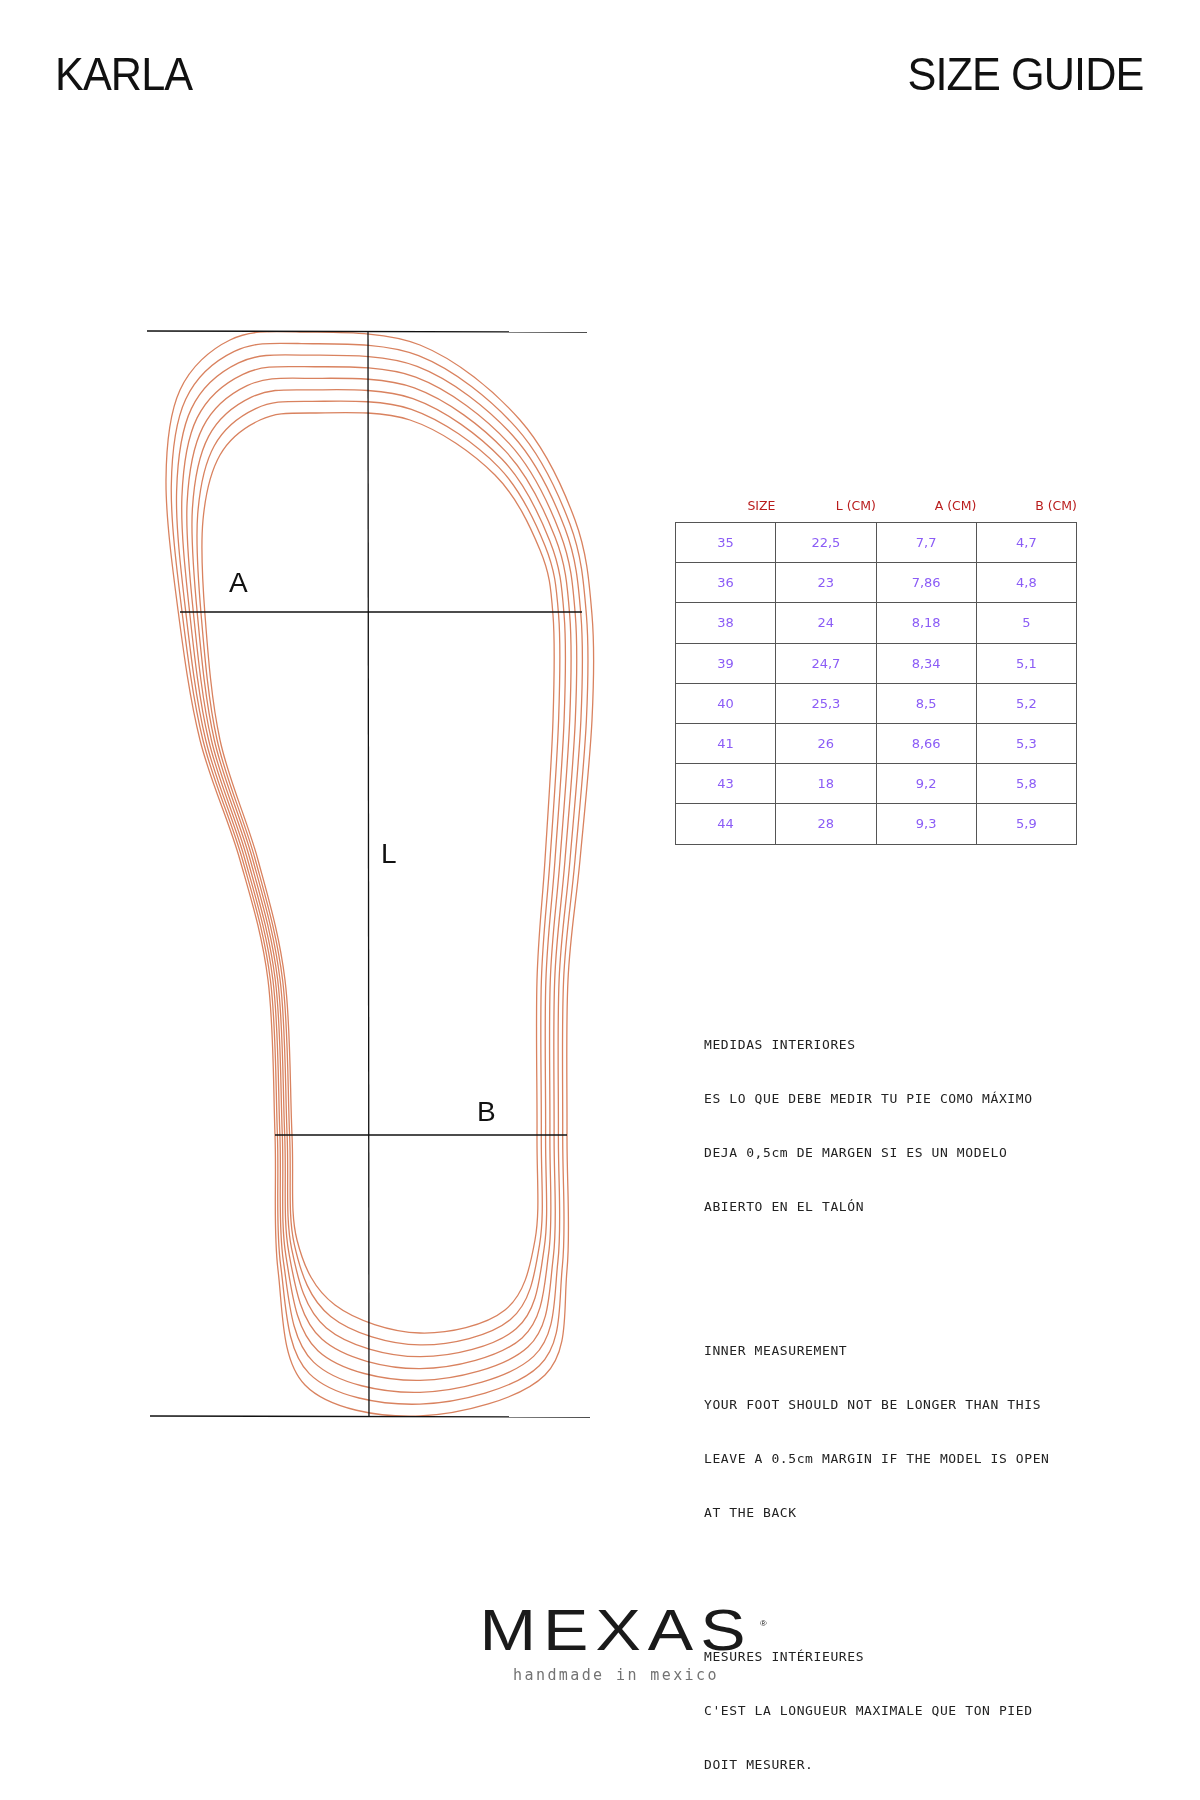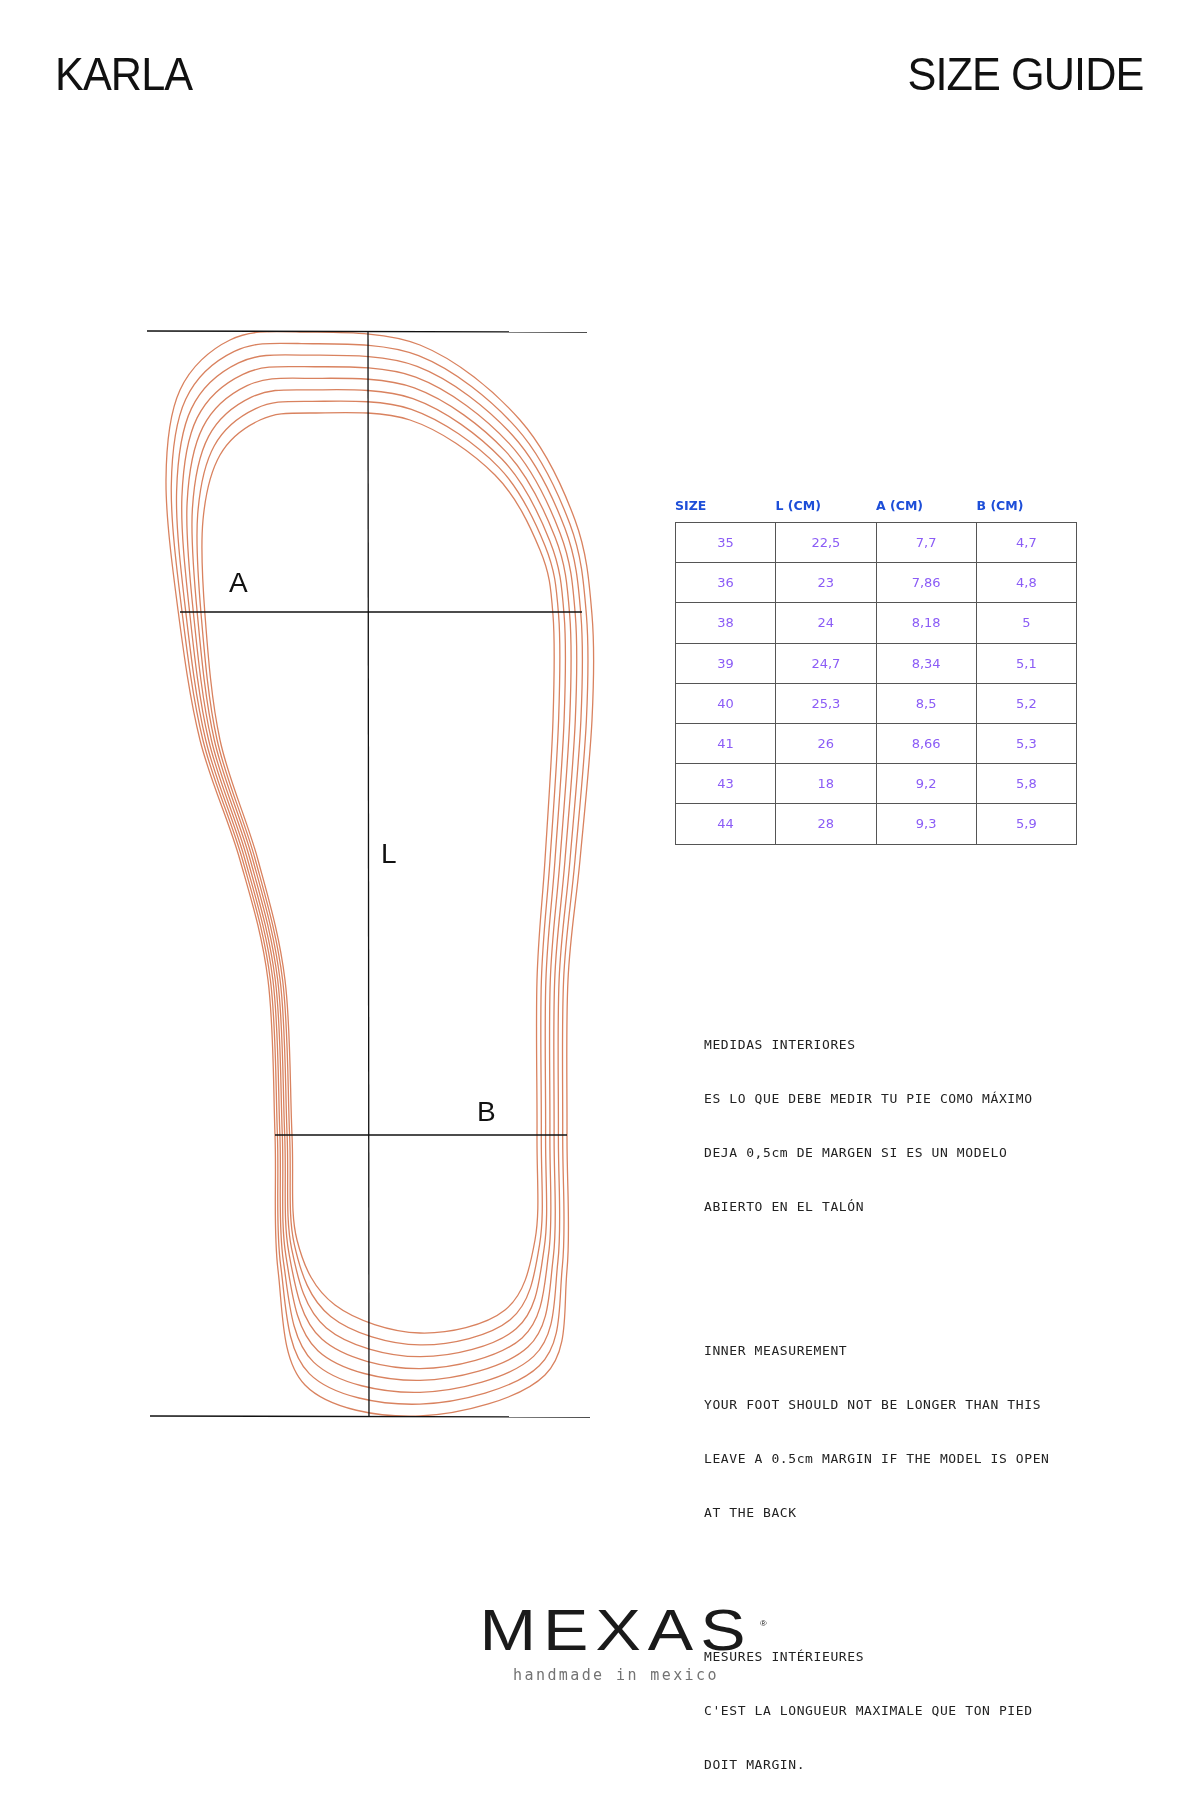--- a/index.html
+++ b/index.html
@@ -3,21 +3,21 @@
 <meta charset="utf-8">
 <style>
   html, body { margin:0; padding:0; background:#ffffff; }
   body { width:1200px; height:1800px; position:relative; overflow:hidden; font-family:"Liberation Sans", sans-serif; color:#111; }
   .title-left { position:absolute; left:55px; top:46px; font-size:47px; letter-spacing:-1px; font-family:"Liberation Sans", sans-serif; transform:scaleX(0.92); transform-origin:left top; }
   .title-right { position:absolute; right:57px; top:46px; font-size:47px; letter-spacing:-1px; font-family:"Liberation Sans", sans-serif; transform:scaleX(0.92); transform-origin:right top; }
   svg.sole { position:absolute; left:0; top:0; }
   .dim-label { position:absolute; font-size:28px; font-family:"Liberation Sans", sans-serif; color:#111; }
   .size-table { position:absolute; left:675px; top:488px; width:402px; }
   .size-table .thead { display:flex; height:34px; align-items:center; }
-  .size-table .thead div { flex:1; text-align:left; font-size:12.5px; font-weight:bold; font-family:"DejaVu Sans", sans-serif; color:#1d4ed8; }
+  .size-table .thead div { flex:1; text-align:right; font-size:12.5px; font-weight:normal; font-family:"DejaVu Sans", sans-serif; color:#b91c1c; }
   .size-table .tbody { border:1.3px solid #555; }
   .size-table .row { display:flex; height:39.2px; border-top:1.3px solid #555; }
   .size-table .row:first-child { border-top:none; }
   .size-table .row div { flex:1; text-align:center; line-height:39px; font-size:13px; font-family:"DejaVu Sans", sans-serif; color:#8b5cf6; border-left:1.3px solid #555; }
   .size-table .row div:first-child { border-left:none; }
   .notes { position:absolute; left:675px; top:964px; font-family:"DejaVu Sans Mono", monospace; font-size:13px; line-height:18px; color:#222; letter-spacing:0.6px; white-space:pre; }
   .notes .block { margin-bottom:18px;margin-left:29px; }
   .logo { position:absolute; left:16px; width:1200px; top:1596px; text-align:center; }
   .logo .brand { font-family:"Liberation Sans", sans-serif; font-size:68px; letter-spacing:7px; color:#1a1a1a; line-height:68px; transform:scaleY(0.85); display:inline-block; position:relative; }
   .logo .reg { position:absolute; right:-14px; bottom:8px; font-size:9px; letter-spacing:0; }
@@ -121,21 +121,21 @@
   </div>
   <div class="block">
     <div>INNER MEASUREMENT</div>
     <div>YOUR FOOT SHOULD NOT BE LONGER THAN THIS</div>
     <div>LEAVE A 0.5cm MARGIN IF THE MODEL IS OPEN</div>
     <div>AT THE BACK</div>
   </div>
   <div class="block">
     <div>MESURES INTÉRIEURES</div>
     <div>C'EST LA LONGUEUR MAXIMALE QUE TON PIED</div>
-    <div>DOIT MARGIN.</div>
+    <div>DOIT MESURER.</div>
     
     
   </div>
 </div>
 
 <div class="logo">
   <div class="brand"><span>MEXAS</span><span class="reg">®</span></div>
   <div class="tag">handmade in mexico</div>
 </div>
 

